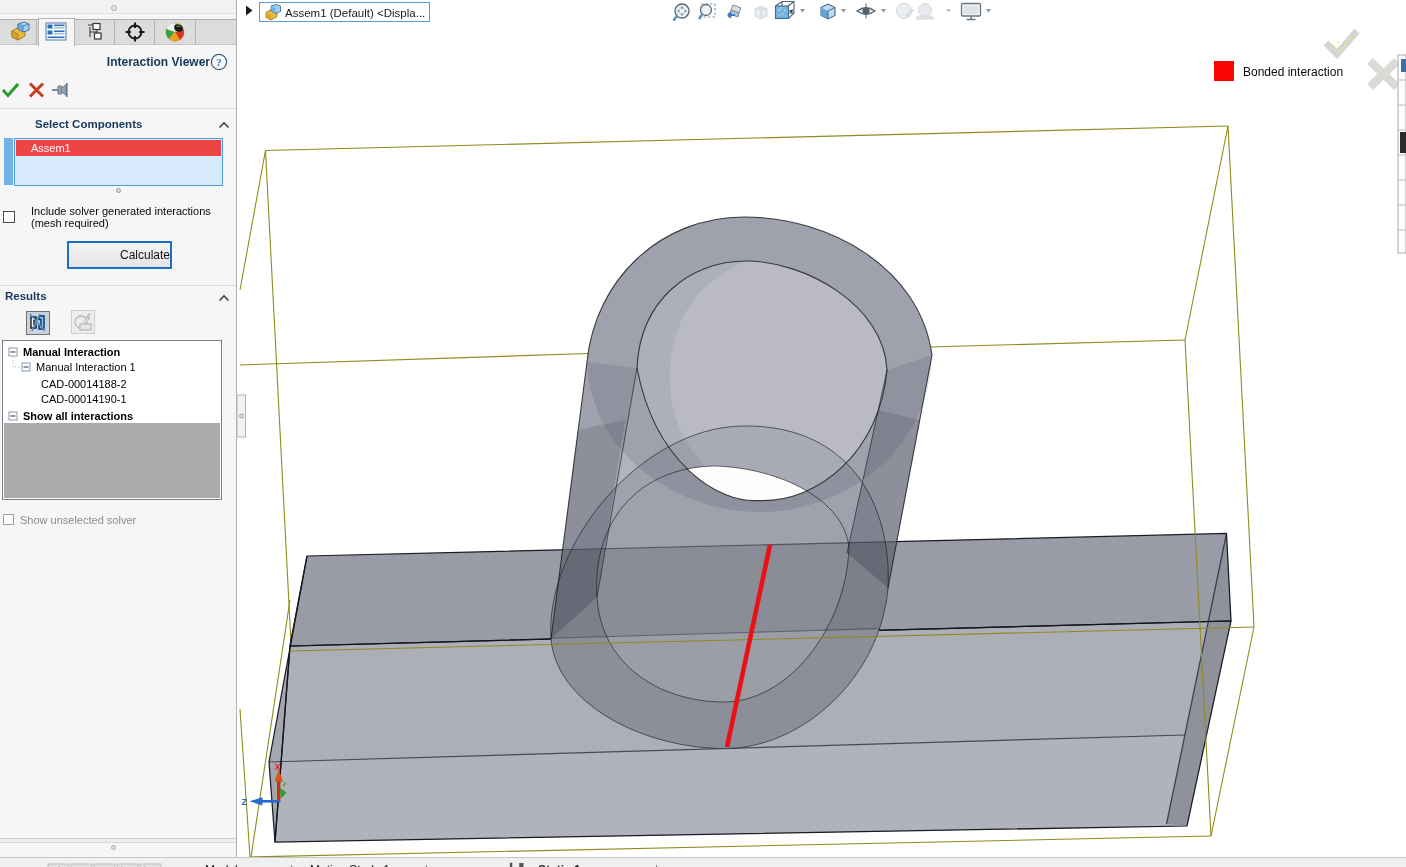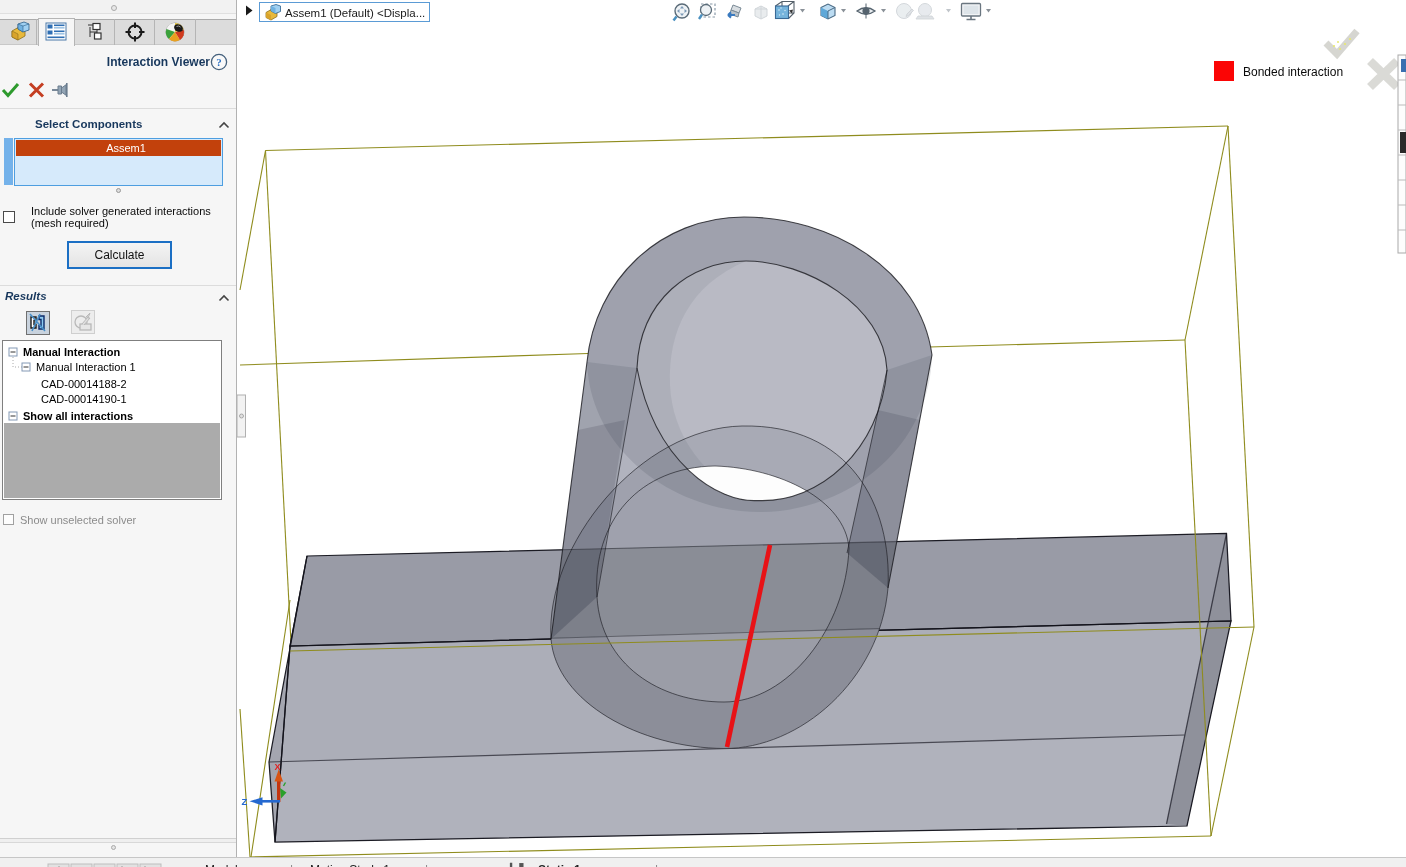--- a/index.html
+++ b/index.html
@@ -89,31 +89,31 @@
       </g>
     </svg>
     <div class="abs" style="left:0;top:108px;width:236px;border-top:1px solid #dcdcdc;"></div>
 
     <div class="abs" style="left:5px;top:118px;font-size:11.5px;font-weight:bold;color:#17375c;margin-left:30px;">Select Components</div>
     <svg class="abs" style="left:218px;top:121px;" width="12" height="8" viewBox="0 0 12 8">
         <path d="M1.5,6.5 L6,2 L10.5,6.5" stroke="#444" stroke-width="1.6" fill="none"></path>
       </svg>
     <div class="abs" style="left:4px;top:138px;width:9px;height:47px;background:#74b2ea;"></div>
     <div class="abs" style="left:14px;top:138px;width:209px;height:48px;background:#d6eafb;border:1px solid #4e9ee0;">
-      <div class="abs" style="left:1px;top:1px;width:205px;height:16px;background:#c2410c;color:#fff;font-size:11px;line-height:16px;padding-left:15px;text-align:center;">Assem1</div>
+      <div class="abs" style="left:1px;top:1px;width:205px;height:16px;background:#ef4444;color:#fff;font-size:11px;line-height:16px;padding-left:15px;">Assem1</div>
     </div>
     <div class="abs" style="left:116px;top:188px;width:5px;height:5px;border:1px solid #999;border-radius:50%;background:#ddd;"></div>
 
     <div class="abs" style="left:3px;top:211px;width:12px;height:12px;background:#fff;border:1px solid #4a4a4a;"></div>
     <div class="abs" style="left:19px;top:206px;width:212px;font-size:11px;line-height:11.5px;color:#0a0a0a;margin-left:12px;">Include solver generated interactions (mesh required)</div>
 
-    <div class="abs" style="left:67px;top:241px;width:105px;height:28px;border:2px solid #1b6fc4;background:linear-gradient(#f4f4f4,#e4e4e4);text-align:center;font-size:12px;color:#111;line-height:24px;">Calculate</div>
+    <div class="abs" style="left:67px;top:241px;width:105px;height:28px;border:2px solid #1b6fc4;background:linear-gradient(#f4f4f4,#e4e4e4);text-align:right;font-size:12px;color:#111;line-height:24px;">Calculate</div>
     <div class="abs" style="left:0;top:285px;width:236px;border-top:1px solid #dcdcdc;"></div>
 
-    <div class="abs" style="left:5px;top:290px;font-size:11.5px;font-weight:bold;color:#17375c;font-style:italic;">Results</div>
+    <div class="abs" style="left:5px;top:290px;font-size:11.5px;font-weight:bold;color:#17375c;">Results</div>
     <svg class="abs" style="left:218px;top:294px;" width="12" height="8" viewBox="0 0 12 8">
         <path d="M1.5,6.5 L6,2 L10.5,6.5" stroke="#444" stroke-width="1.6" fill="none"></path>
       </svg>
 
     <div class="abs" style="left:26px;top:311px;width:24px;height:24px;background:#c9d3de;border:1px solid #707070;"></div>
     <svg class="abs" style="left:28px;top:313px;" width="20" height="20" viewBox="0 0 20 20">
       <path d="M3,4 L8,4 L8,7.5 L6,7.5 L6,11.5 L8,11.5 L8,15 L3,15 Z" fill="#fff" stroke="#1a1a1a" stroke-width="1.4"></path>
       <path d="M16,3 L11,3 L11,6.5 L13,6.5 L13,12.5 L11,12.5 L11,16 L16,16 Z" fill="#8ecaf0" stroke="#0a2a6a" stroke-width="1.4"></path>
       <path d="M2,1 L17,18 M12,1 L4,18" stroke="#4a90c8" stroke-width="1.6"></path>
     </svg>

